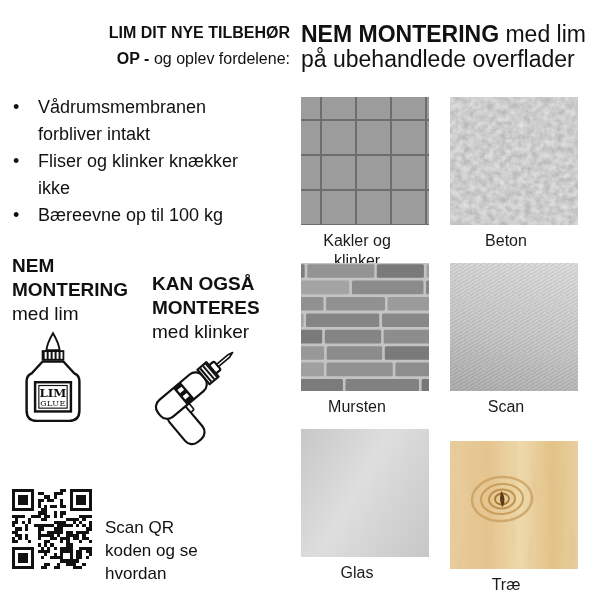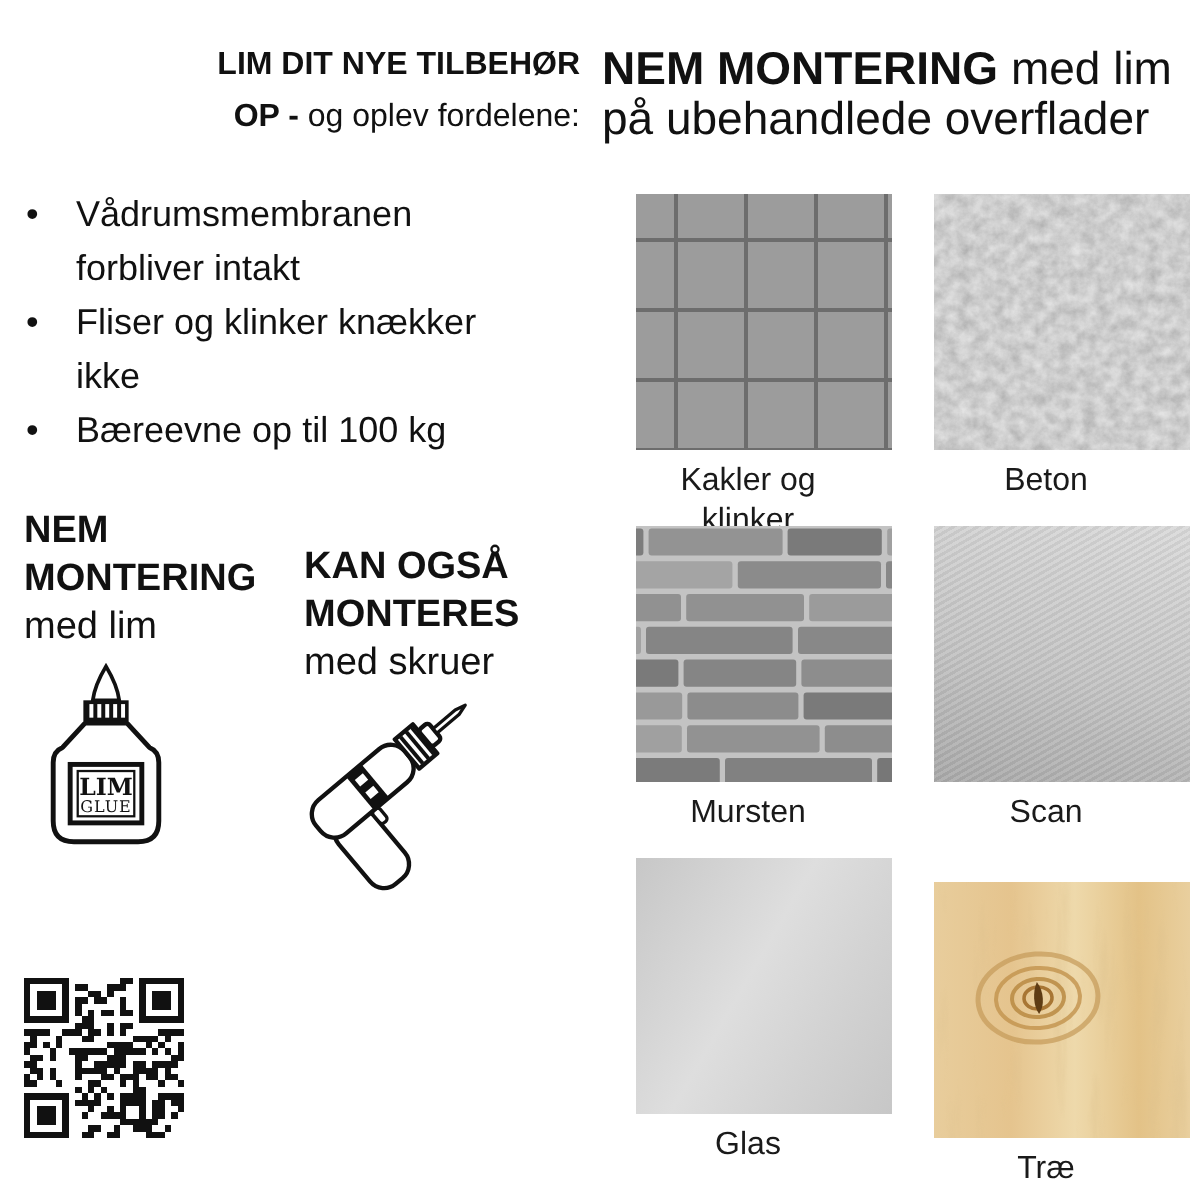--- a/index.html
+++ b/index.html
@@ -26,21 +26,21 @@
 
   .qr-wrap{position:absolute;left:12px;top:489px;width:80px;height:80px;}
   .qr-caption{position:absolute;left:105px;top:516px;width:118px;font-size:17px;line-height:23px;}
 
   
   .headline-right{position:absolute;left:301px;top:22px;width:288px;
                   font-size:23px;line-height:25px;font-weight:400;}
   .headline-right .bold{font-weight:700;}
 
   .materials-grid{position:absolute;left:301px;top:97px;width:280px;height:490px;}
-  .m-cell{position:absolute;width:112px;margin-left:17px;}
+  .m-cell{position:absolute;width:112px;}
   .swatch{position:relative;width:128px;height:128px;overflow:hidden;}
   .swatch .fill{position:absolute;inset:0;}
   .m-label{margin-top:6px;text-align:center;font-size:16px;line-height:20px;color:#1a1a1a;}
 
   svg text{font-family:"DejaVu Serif","Liberation Serif",serif;}
 </style>
 </head>
 <body>
 
 <div class="page">
@@ -88,21 +88,21 @@
         <rect x="16" y="55" width="38" height="31" fill="#fff" stroke="#111" stroke-width="2.6"></rect>
         <rect x="20" y="58.5" width="30" height="24" fill="#fff" stroke="#111" stroke-width="1.2"></rect>
         <text x="35" y="71" text-anchor="middle" font-size="12.5" font-weight="bold" fill="#111">LIM</text>
         <text x="35" y="80.5" text-anchor="middle" font-size="8.5" fill="#111" letter-spacing="0.5">GLUE</text>
       </svg>
     </div>
   </div>
 
   <div class="opt-col screw">
     <div class="opt-title">KAN OGSÅ MONTERES</div>
-    <div class="opt-sub">med skruer</div>
+    <div class="opt-sub">med klinker</div>
     <div class="opt-icon screw-pos">
       <svg width="92" height="104" viewBox="0 0 100 115">
         <g transform="translate(6,64) rotate(-40)" stroke="#111" stroke-width="2.4" fill="#fff" stroke-linejoin="round">
           <rect x="3" y="16" width="25" height="47" rx="10"></rect>
           <rect x="28" y="24" width="5" height="9" rx="2" stroke-width="1.8"></rect>
           <rect x="0" y="0" width="64" height="24" rx="10"></rect>
           <rect x="30" y="0.5" width="11" height="23" fill="#111" stroke="none"></rect>
           <rect x="32.6" y="4.5" width="5.8" height="4.6" fill="#fff" stroke="none"></rect>
           <rect x="32.6" y="13.5" width="5.8" height="4.6" fill="#fff" stroke="none"></rect>
           <rect x="64" y="1.5" width="13" height="21"></rect>
@@ -329,20 +329,21 @@
         <rect x="1" y="1" width="5" height="5" fill="#fff"></rect>
         <rect x="2" y="2" width="3" height="3" fill="#111"></rect>
         <rect x="18" y="0" width="7" height="7" fill="#111"></rect>
         <rect x="19" y="1" width="5" height="5" fill="#fff"></rect>
         <rect x="20" y="2" width="3" height="3" fill="#111"></rect>
         <rect x="0" y="18" width="7" height="7" fill="#111"></rect>
         <rect x="1" y="19" width="5" height="5" fill="#fff"></rect>
         <rect x="2" y="20" width="3" height="3" fill="#111"></rect>
       </svg>
   </div>
+  <div class="qr-caption">Scan QR koden og se hvordan</div>
 
   <div class="headline-right">
     <div><span class="bold">NEM MONTERING</span><span> med lim</span></div>
     <div>på ubehandlede overflader</div>
   </div>
 
   <div class="materials-grid">
       <div class="m-cell" style="left: 0px; top: 0px;">
         <div class="swatch">
           <div class="fill" style="background-color:#9c9c9c;

